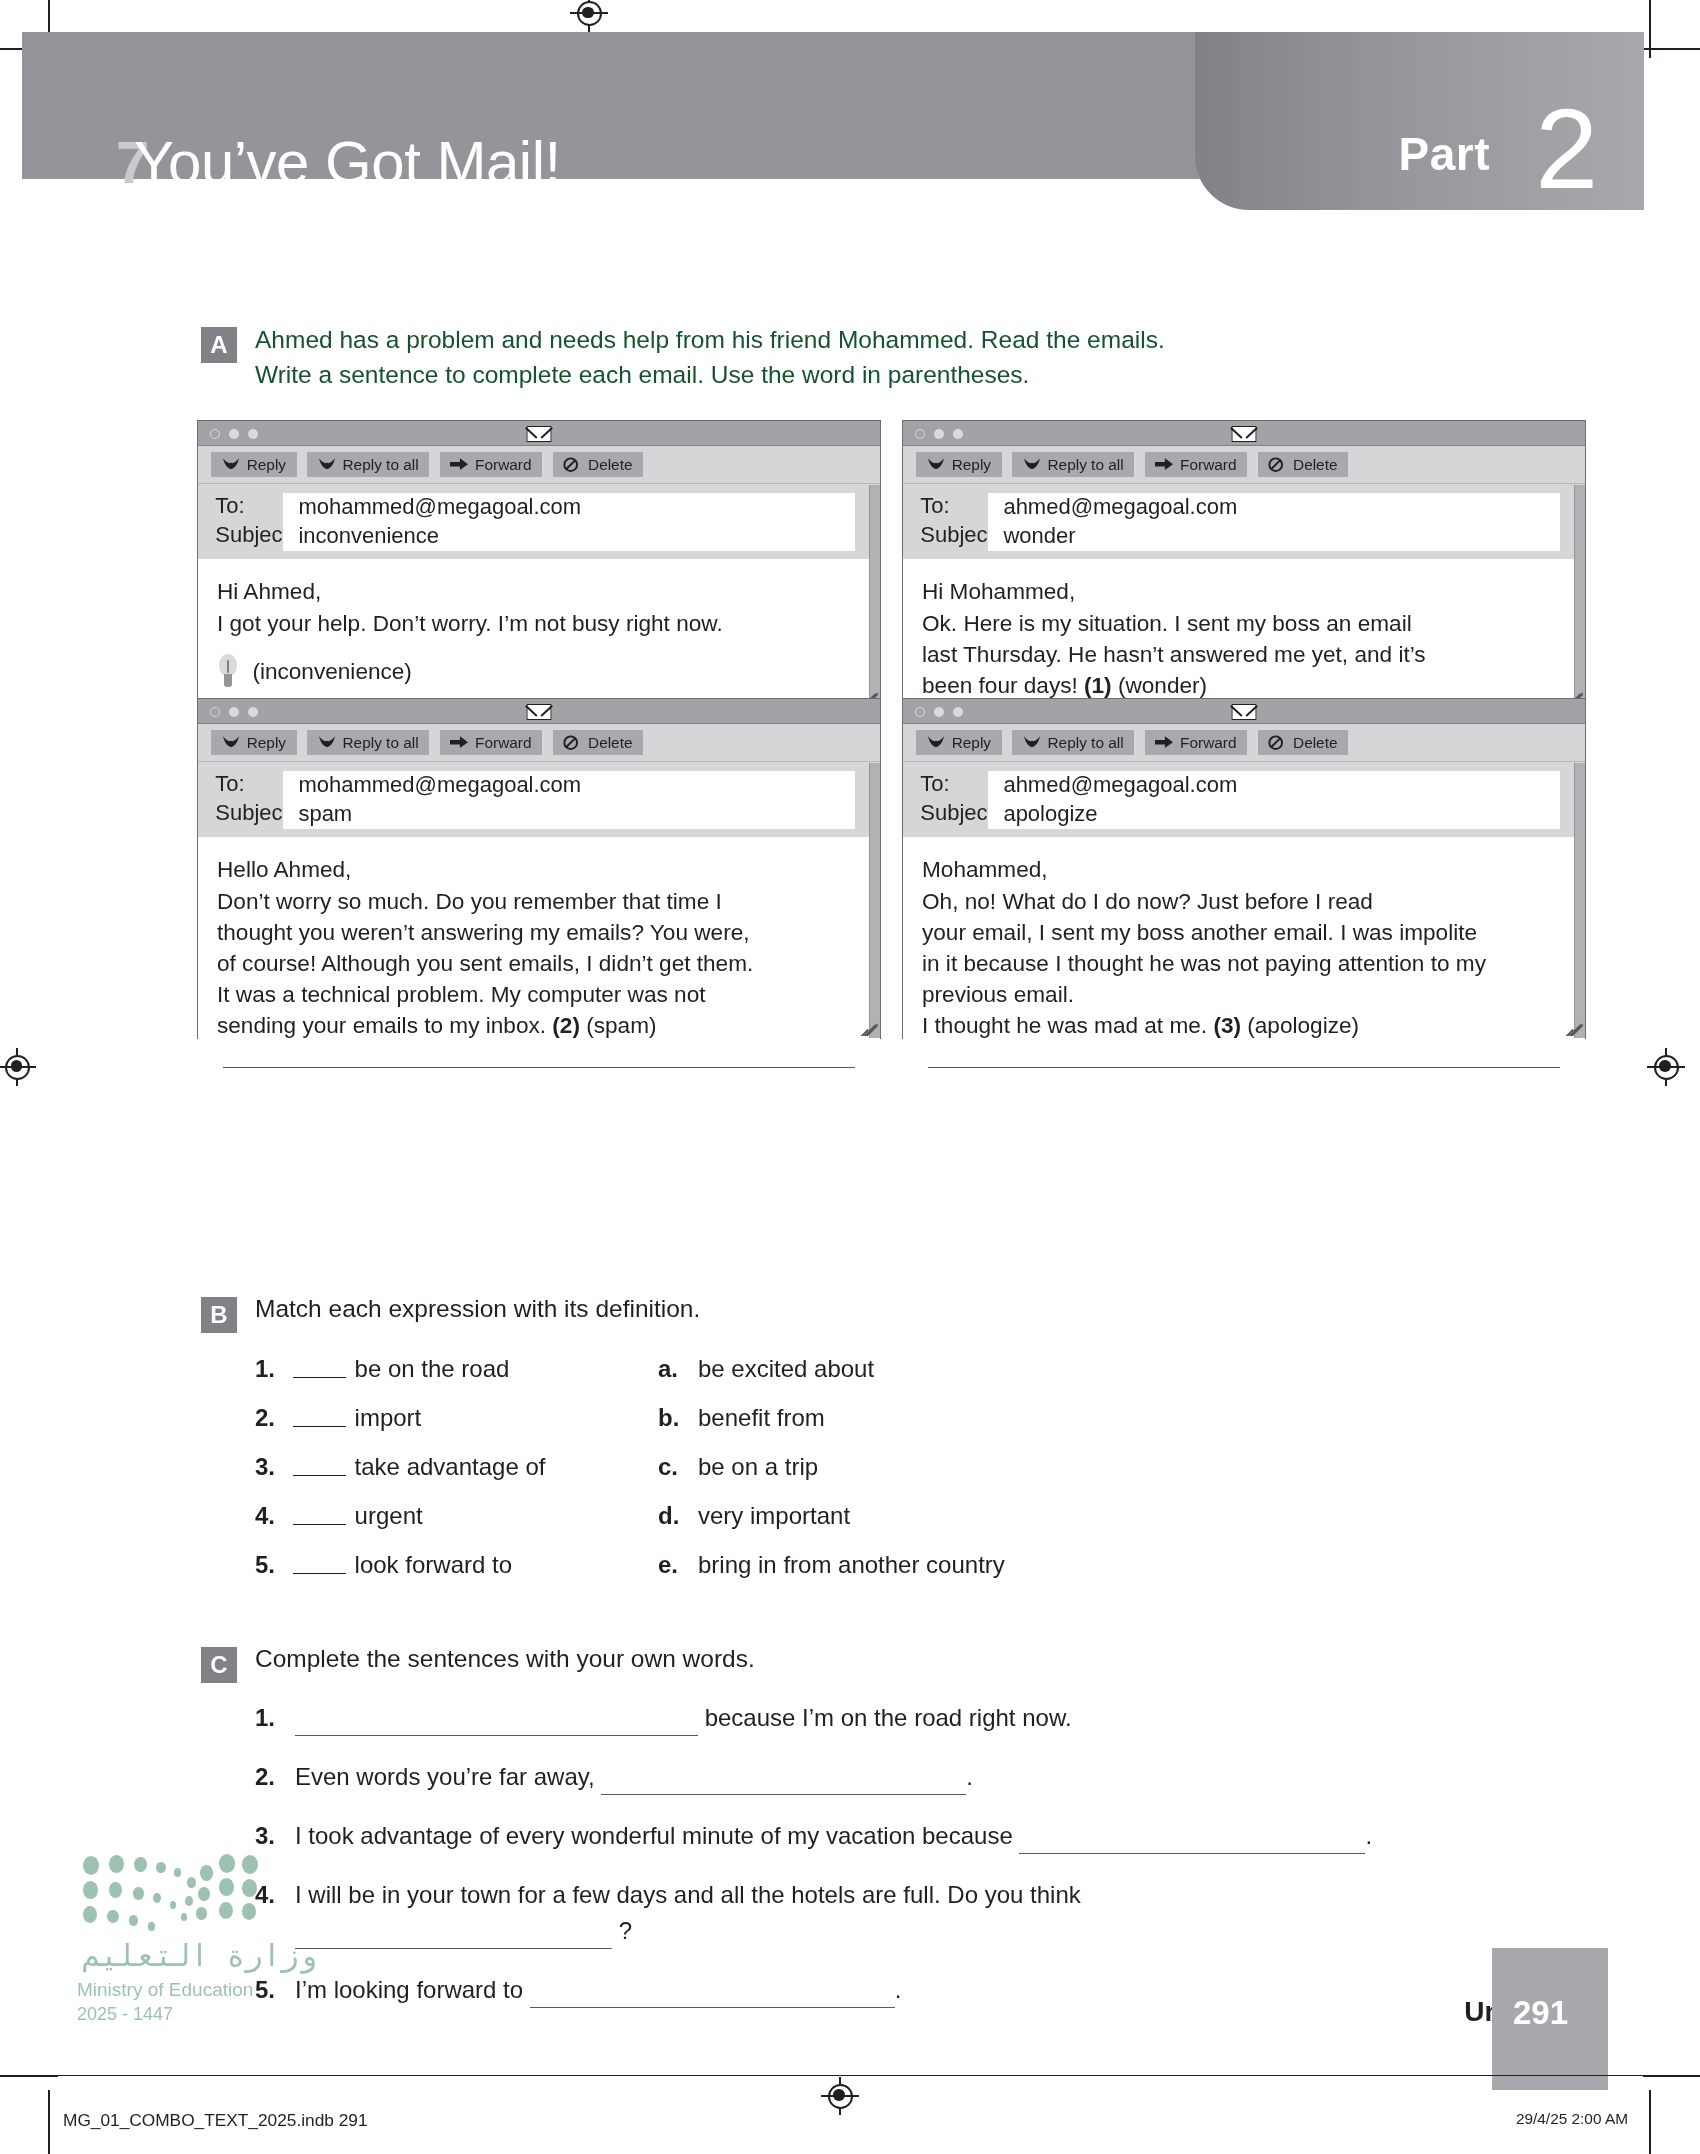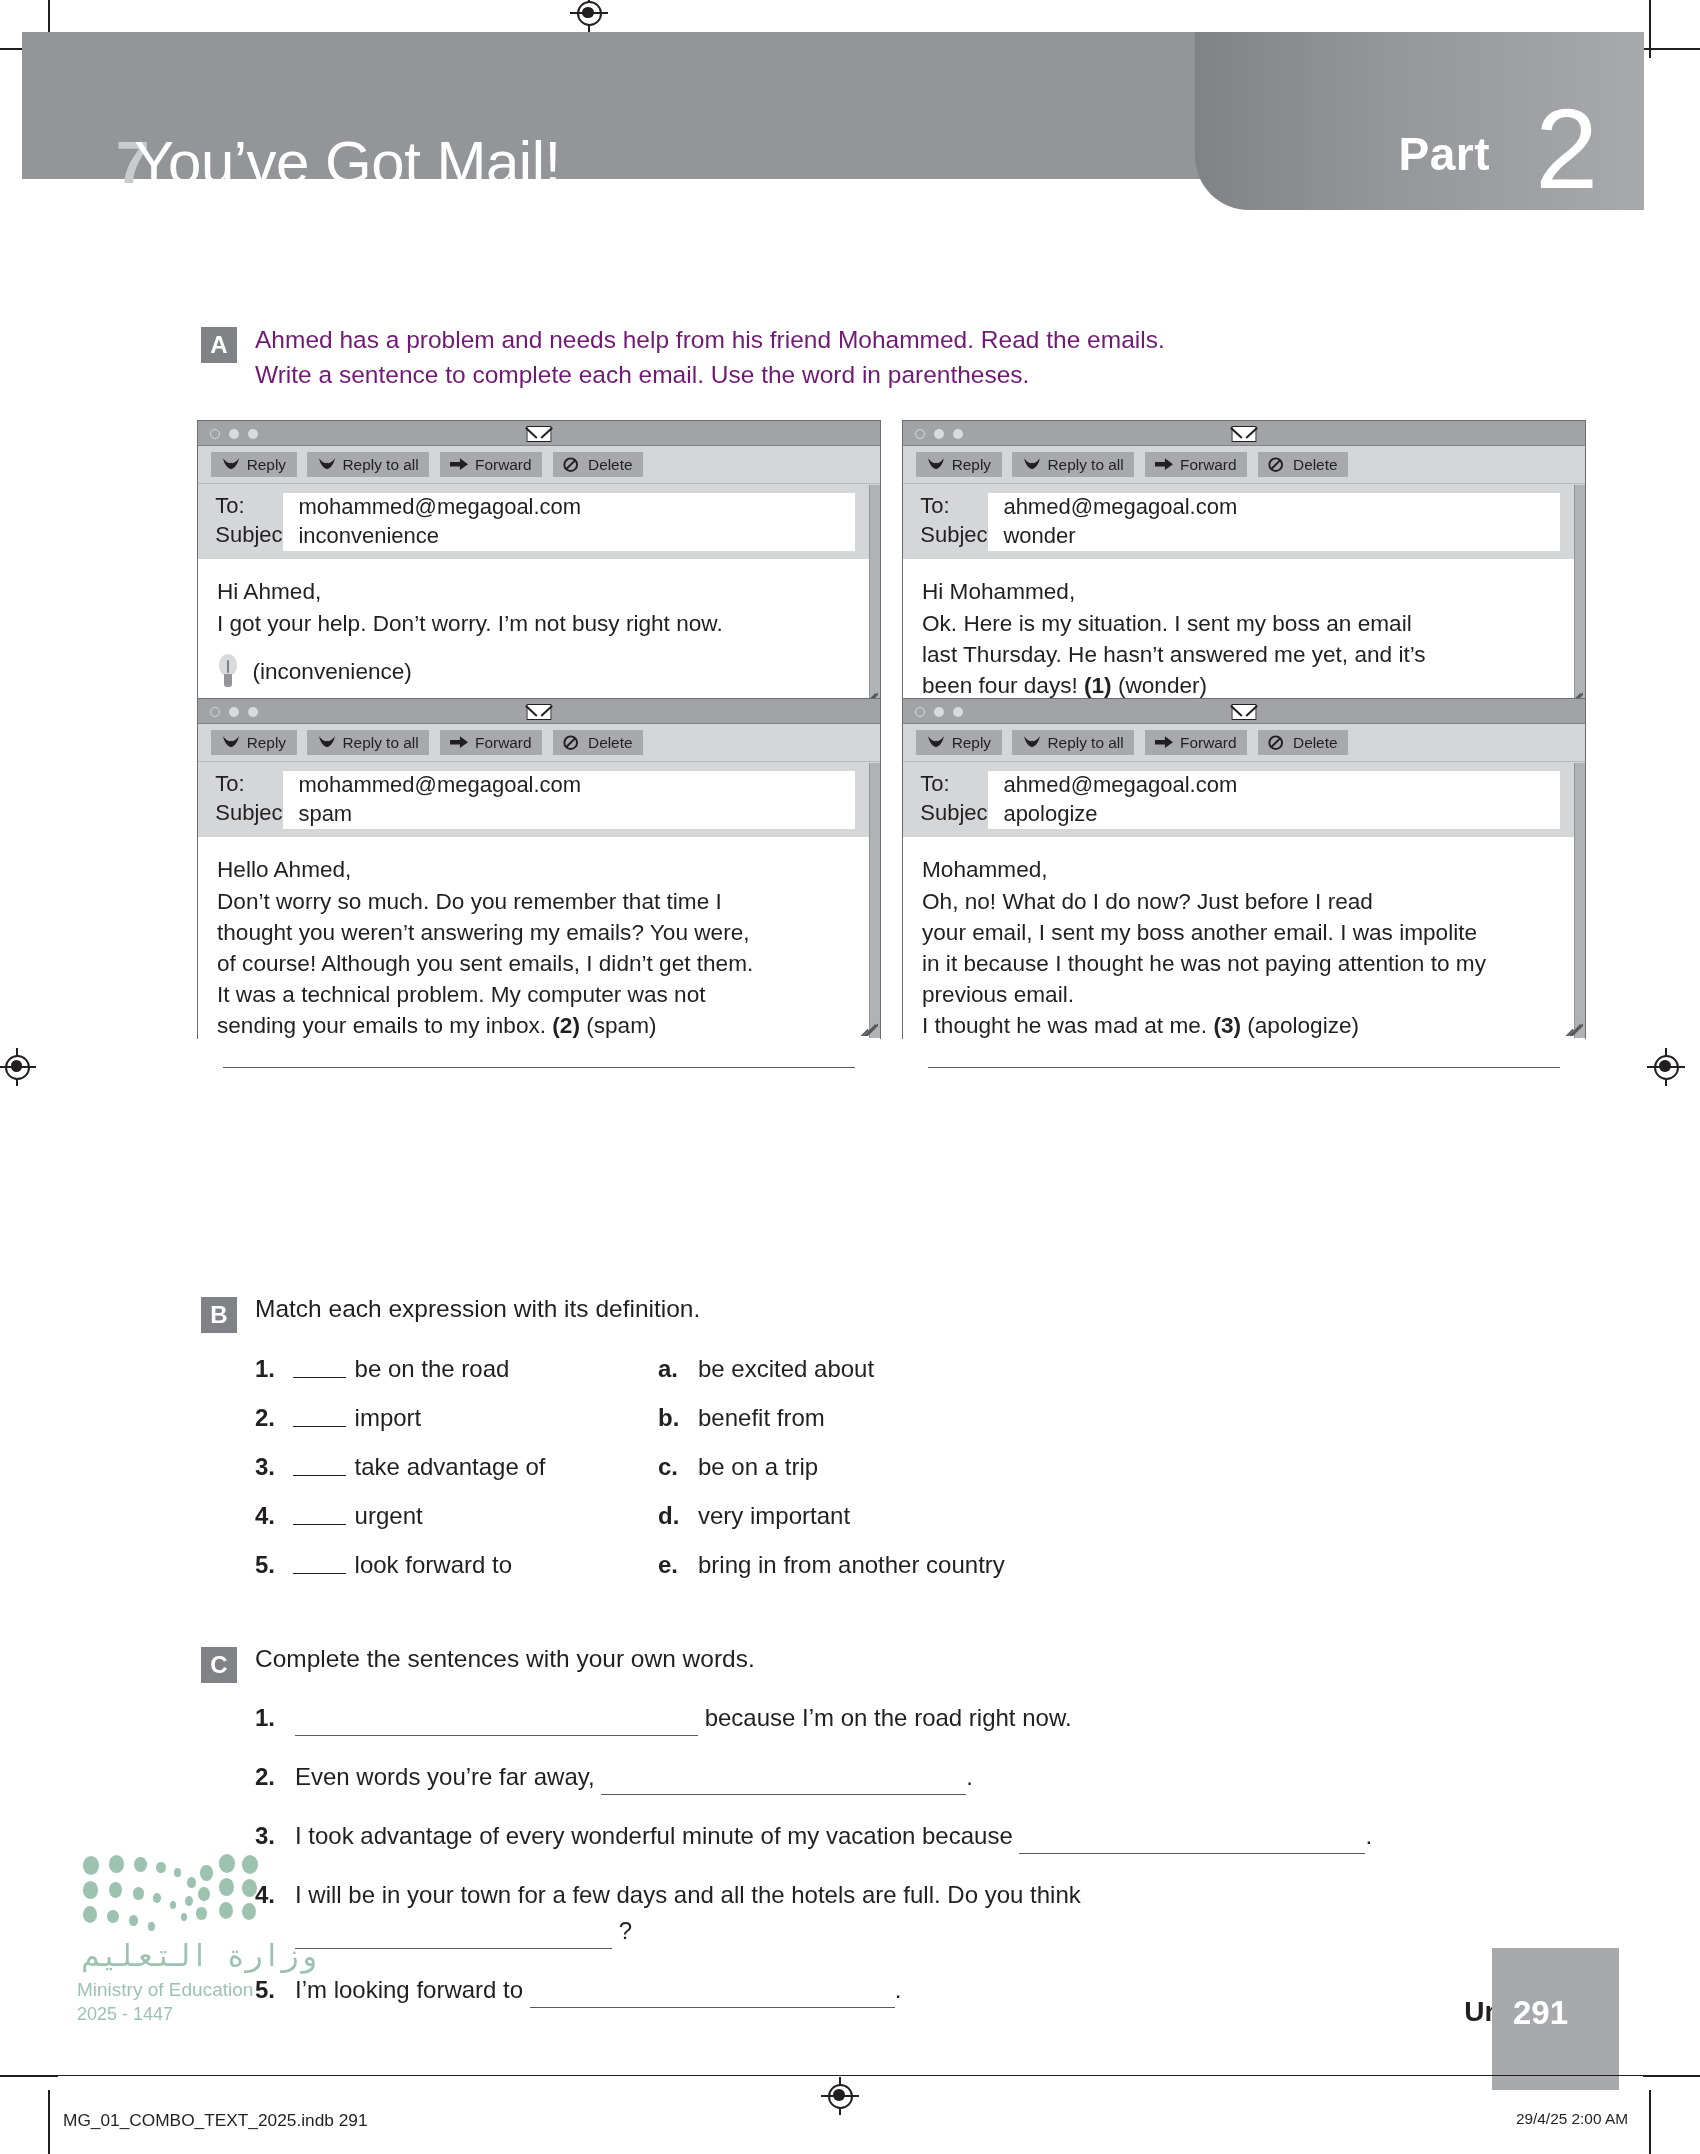--- a/index.html
+++ b/index.html
@@ -57,21 +57,21 @@
   .sec-badge {
     display:inline-block; width:36px; height:36px; background:#808285;
     color:#fff; font-weight:700; font-size:24px; line-height:36px;
     text-align:center; vertical-align:top;
   }
 
   
   #section-a { position:absolute; left:201px; top:323px; width:1249px; }
   #section-a .sec-badge { position:absolute; left:0; top:3.8px; }
   #a-instructions {
-    margin-left:54px; font-size:24.5px; line-height:1.42; color:#701a75;
+    margin-left:54px; font-size:24.5px; line-height:1.42; color:#14532d;
   }
   #a-instructions div { white-space:nowrap; }
 
   
   #email-grid {
     position:absolute; left:197px; top:420px; width:1403px;
   }
   .email-win {
     position:absolute; background:#ffffff;
     border:1px solid #6d6e71;
@@ -213,21 +213,21 @@
   }
   #ministry-en { margin-top:3.8px; font-size:19px; color:#9dc3b0; }
   #ministry-year { margin-top:2.9px; font-size:18px; color:#9dc3b0; }
 
   
   #unit-label {
     position:absolute; right:158px; top:1996px;
     font-size:28px; font-weight:700; color:#231f20;
   }
   #page-tab {
-    position:absolute; left:1492px; top:1948px; width:127px; height:142px;
+    position:absolute; left:1492px; top:1948px; width:116px; height:142px;
     background:#a7a9ac;
   }
   #page-number {
     position:absolute; left:21px; top:46px;
     font-size:33px; font-weight:700; color:#ffffff;
   }
   #footer-file {
     position:absolute; left:63px; top:2110px; font-size:17.3px; color:#231f20;
     font-family:"Liberation Sans", sans-serif;
   }

